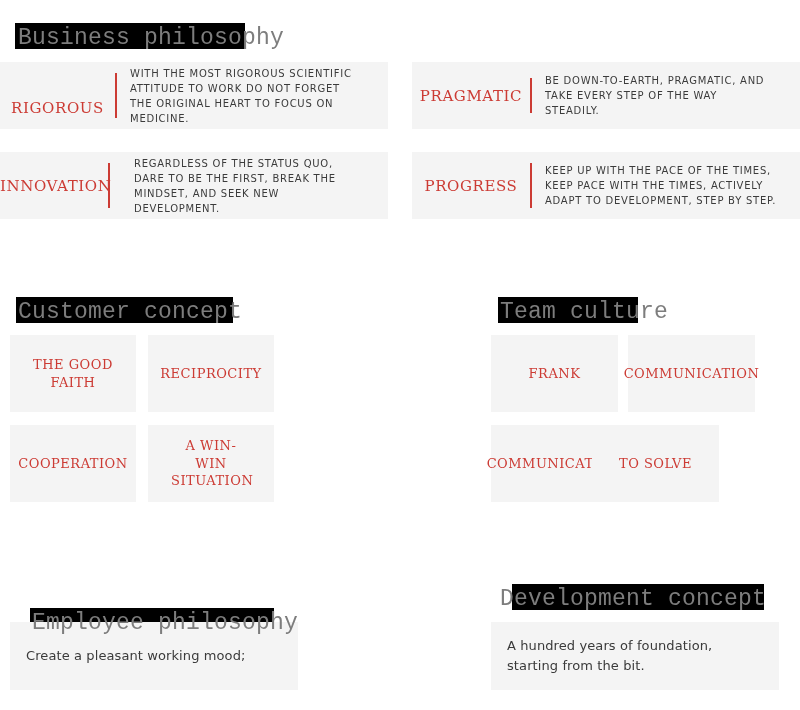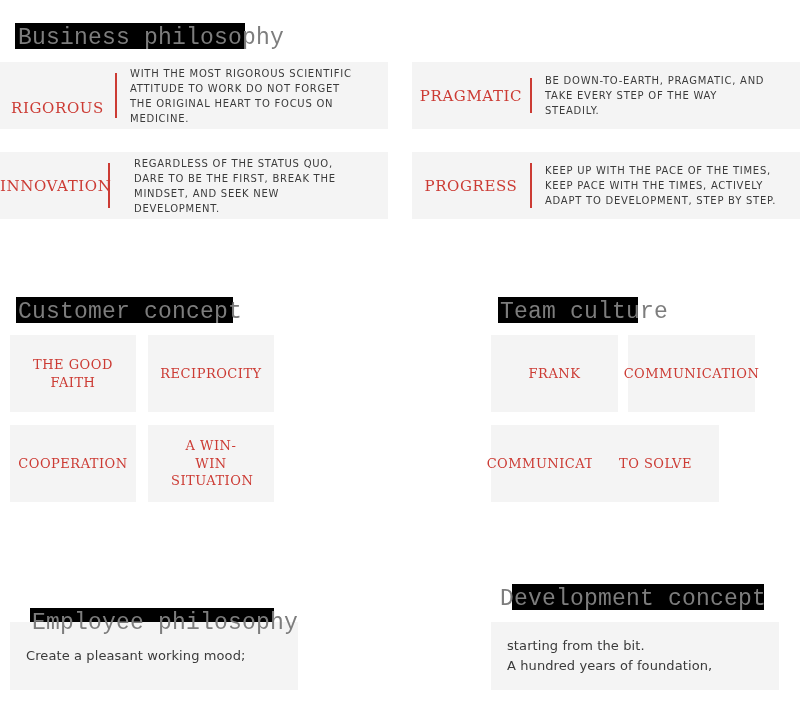--- a/index.html
+++ b/index.html
@@ -180,15 +180,15 @@
 </div>
 <div class="stmt-panel" style="left:10px; top:622px; width:288px; height:68px;">
   <div class="stmt-line">Create a pleasant working mood;</div>
 </div>
 
 <div class="section-heading" style="left:500px; top:588px;">
   <span class="hl" style="left:12px; top:-4px; width:252px; height:26px;"></span>
   <span class="txt">Development concept</span>
 </div>
 <div class="stmt-panel" style="left:491px; top:622px; width:288px; height:68px;">
+  <div class="stmt-line">A hundred years of foundation,</div>
   <div class="stmt-line">starting from the bit.</div>
-  <div class="stmt-line">A hundred years of foundation,</div>
 </div>
 
 </body></html>

